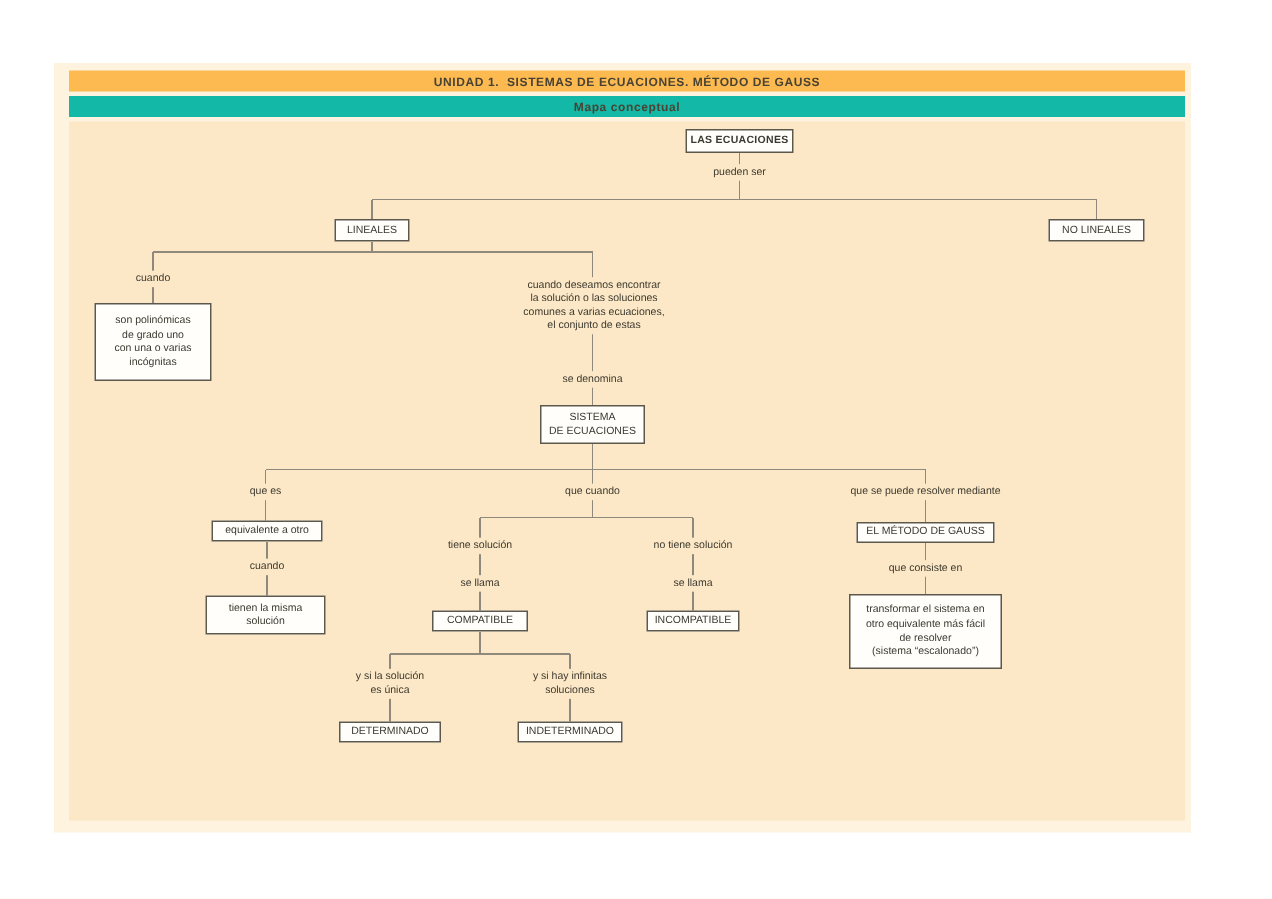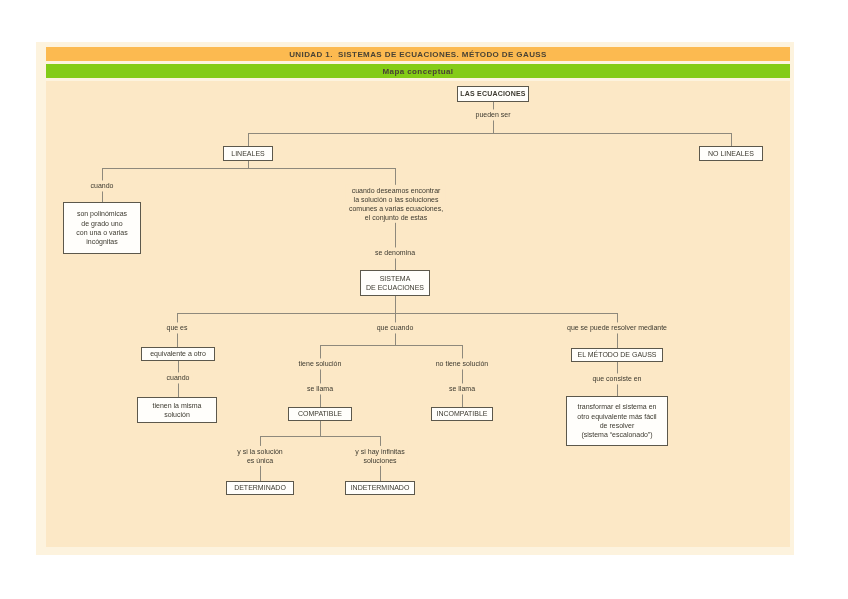--- a/index.html
+++ b/index.html
@@ -4,21 +4,21 @@
 <style>
   html,body { margin:0; padding:0; background:#ffffff; }
   .stage {
     position:relative; width:848px; height:599px; background:#ffffff;
     font-family:"Liberation Sans", sans-serif; overflow:hidden;
     color:#3f3c31;
   }
   .halo   { position:absolute; left:36px; top:42px; width:758px; height:513px; background:#fdf3de; }
   .bar    { position:absolute; left:46px; width:744px; height:14px; display:flex; align-items:center; justify-content:center; }
   .title-bar { top:47px;  background:#fcba50; }
-  .sub-bar   { top:64px;  background:#84cc16; }
+  .sub-bar   { top:64px;  background:#14b8a6; }
   .bar span  { font-size:8px; font-weight:bold; letter-spacing:.4px; color:#4a4334; white-space:pre; }
   .panel  { position:absolute; left:46px; top:81px; width:744px; height:466px; background:#fce8c6; }
   svg.wires { position:absolute; left:0; top:0; width:848px; height:599px; }
   svg.wires line { stroke:#8e897c; stroke-width:1; shape-rendering:crispEdges; }
   .node {
     position:absolute; box-sizing:border-box; background:#fffefb;
     border:1px solid #5c584c; display:flex; align-items:center; justify-content:center;
     text-align:center; white-space:pre-line; font-size:7px; line-height:1.35; color:#3c392f;
     padding:1px 2px;
   }

